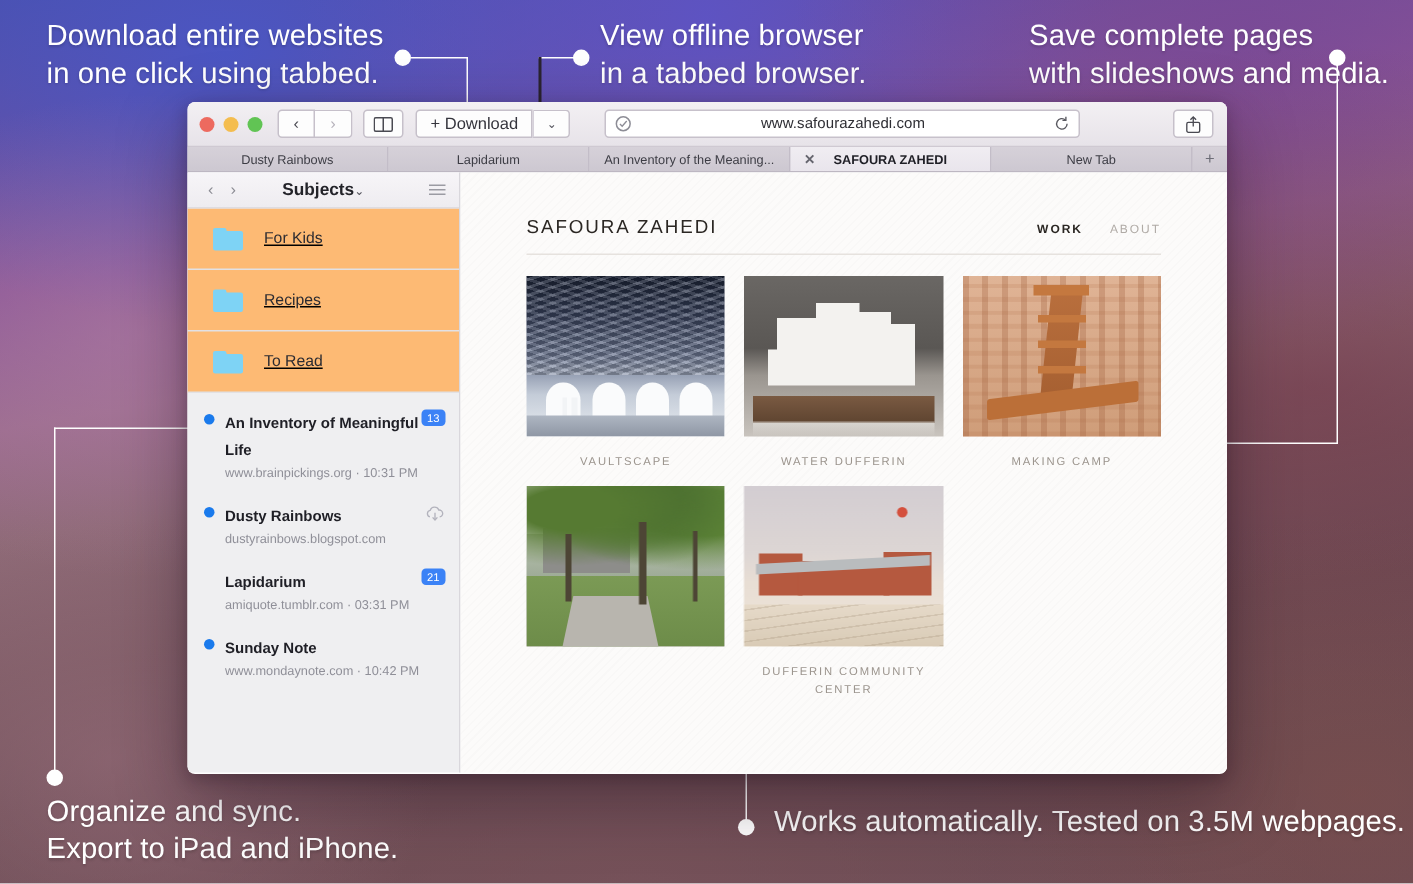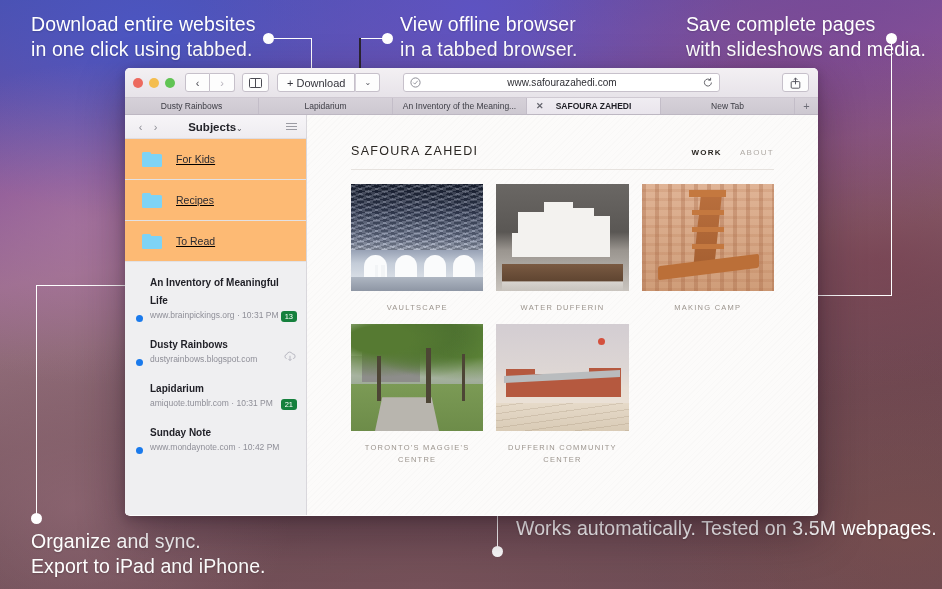--- a/index.html
+++ b/index.html
@@ -245,42 +245,42 @@
   .folder-ic::after {
     content: ""; position: absolute;
     left: 0; top: 2.5px; width: 20px; height: 12.5px;
     border-radius: 1.5px;
     background: #7ed3f5;
   }
   .folder-label { font-size: 10.5px; color: #2b2b31; }
 
   .feeds { padding-top: 4px; }
   .feed-row {
-    display: flex; align-items: flex-end;
+    display: flex; align-items: flex-start;
     padding: 6px 9px 6px 11px;
     position: relative;
   }
   .feed-dot {
     width: 7px; height: 7px; border-radius: 50%;
     background: #1a7aec; flex: none;
     margin-top: 3.5px; margin-right: 7px;
   }
   .feed-dot.hidden { visibility: hidden; }
   .feed-main { flex: 1; min-width: 0; }
   .feed-title {
     font-size: 10px; font-weight: bold; color: #1f1f26;
     line-height: 13px;
   }
   .feed-sub {
     font-size: 8.5px; color: #8f8f98;
     line-height: 13px; margin-top: 1px;
   }
   .feed-badge {
     flex: none;
-    background: #15803d;
+    background: #3b82f6;
     color: #ffffff;
     font-size: 7.5px;
     border-radius: 3px;
     padding: 1px 4px;
     margin-top: 1px;
   }
   .feed-cloud { flex: none; margin-top: 1px; }
 
   
   .content {
@@ -426,21 +426,21 @@
 
   <div class="cl-line" style="left:36px; top:285px; width:110px; height:1.4px;"></div>
   <div class="cl-line" style="left:36px; top:285px; width:1.4px; height:234px;"></div>
   <div class="cl-dot" style="left:31px; top:513px;"></div>
   <div class="callout-text" style="left:31px; top:529px;">Organize and sync.
 Export to iPad and iPhone.</div>
 
   <div class="cl-line cl-dark" style="left:497px; top:480px; width:1.6px; height:36px; background:#2a2430;"></div>
   <div class="cl-line" style="left:497px; top:516px; width:1.4px; height:33px;"></div>
   <div class="cl-dot" style="left:492px; top:546px;"></div>
-  <div class="callout-text" style="left:516px; top:516px;">Works automatically. Tested on 3.5M webpages.</div>
+  <div class="callout-text" style="left:516px; top:536px;">Works automatically. Tested on 3.5M webpages.</div>
 
   <div id="window">
 
     <div class="toolbar">
       <div class="traffic">
         <span class="tl tl-red"></span>
         <span class="tl tl-yellow"></span>
         <span class="tl tl-green"></span>
       </div>
 
@@ -561,21 +561,21 @@
                 <line x1="7" y1="4.8" x2="7" y2="9.4" stroke="#b3b3bd" stroke-width="0.9"></line>
                 <path d="M5.4 7.9 L7 9.6 L8.6 7.9" fill="none" stroke="#b3b3bd" stroke-width="0.9"></path>
               </svg>
             </span>
           </div>
 
           <div class="feed-row">
             <span class="feed-dot hidden"></span>
             <span class="feed-main">
               <span class="feed-title">Lapidarium</span>
-              <span class="feed-sub" style="display:block">amiquote.tumblr.com · 10:31 PM</span>
+              <span class="feed-sub" style="display:block">amiquote.tumblr.com · 03:31 PM</span>
             </span>
             <span class="feed-badge">21</span>
           </div>
 
           <div class="feed-row">
             <span class="feed-dot"></span>
             <span class="feed-main">
               <span class="feed-title">Sunday Note</span>
               <span class="feed-sub" style="display:block">www.mondaynote.com · 10:42 PM</span>
             </span>
@@ -639,21 +639,20 @@
             <div class="thumb art5">
               <div class="sky"></div>
               <div class="wall"></div>
               <div class="grass"></div>
               <div class="path"></div>
               <div class="canopy"></div>
               <div class="trunk" style="left:20%; top:30%; width:2.5%; height:42%;"></div>
               <div class="trunk" style="left:57%; top:22%; width:3.5%; height:52%;"></div>
               <div class="trunk" style="left:84%; top:28%; width:2.5%; height:44%;"></div>
             </div>
-            <div class="cap">TORONTO'S MAGGIE'S CENTRE</div>
           </div>
 
           <div class="cell">
             <div class="thumb art6">
               <div class="balloon"></div>
               <div class="bldg" style="left:7%; top:42%; width:22%; height:26%;"></div>
               <div class="bldg" style="left:27%; top:47%; width:46%; height:21%;"></div>
               <div class="bldg" style="left:70%; top:41%; width:24%; height:27%;"></div>
               <div class="roof"></div>
               <div class="ground"></div>

